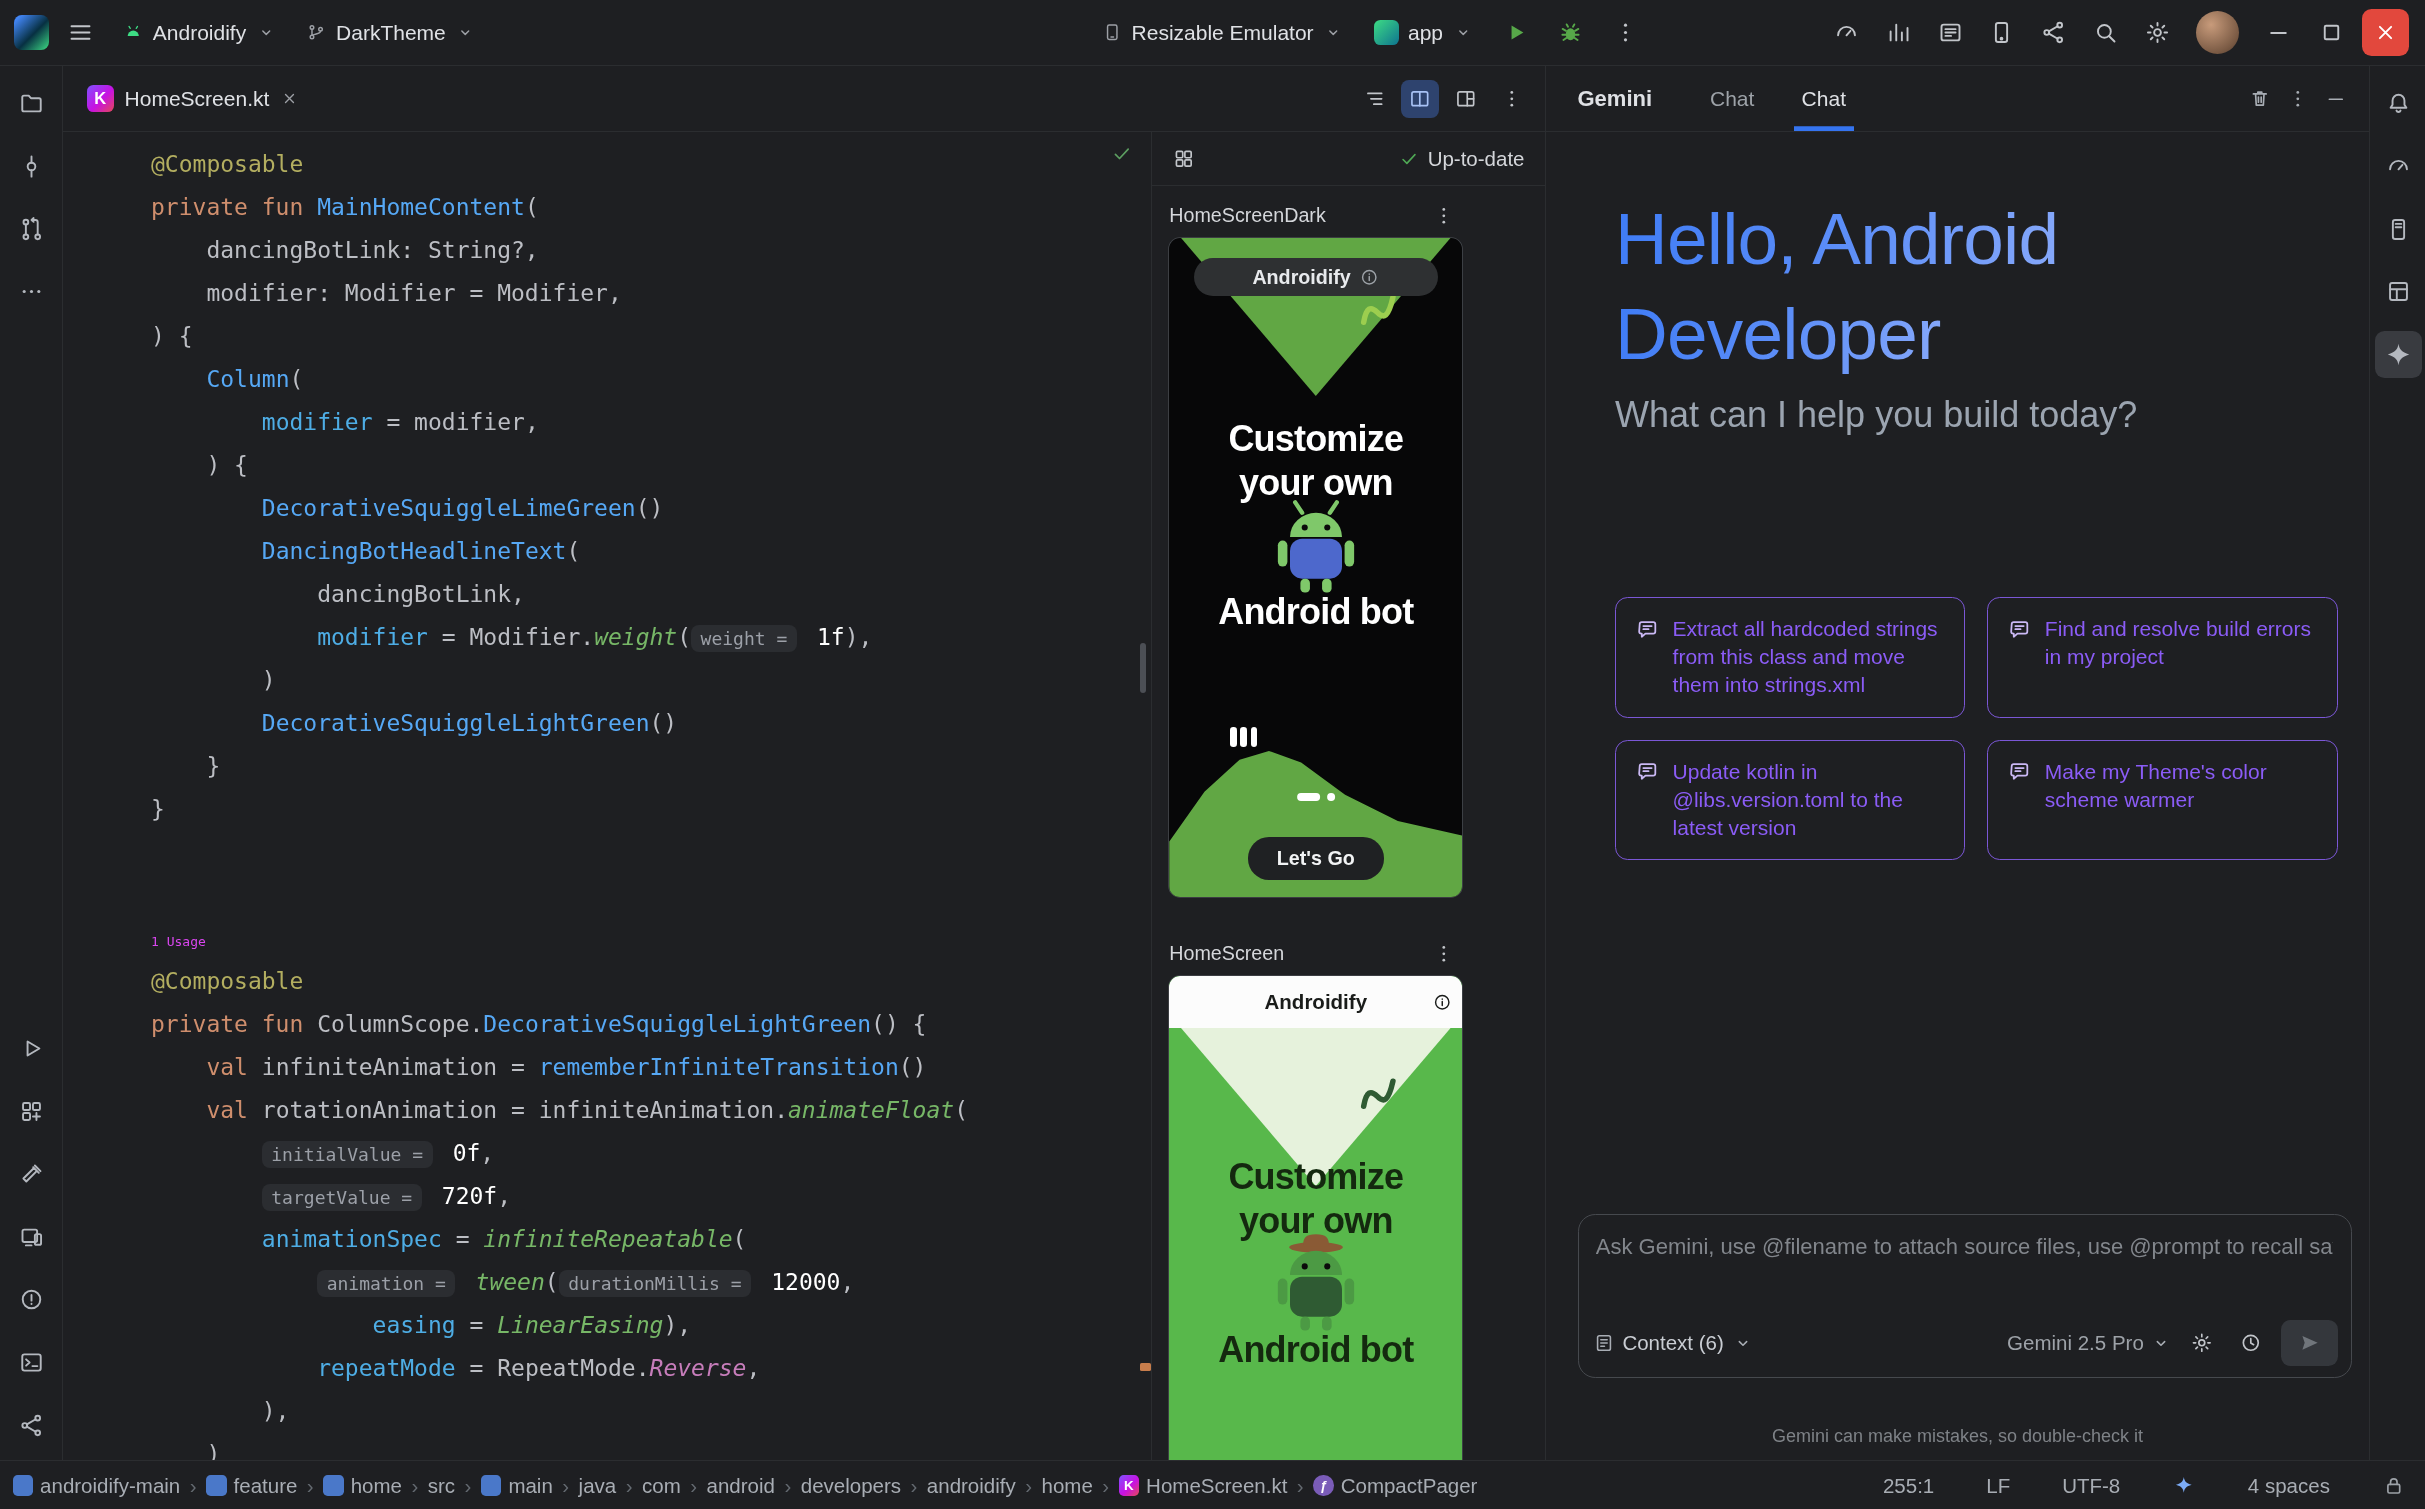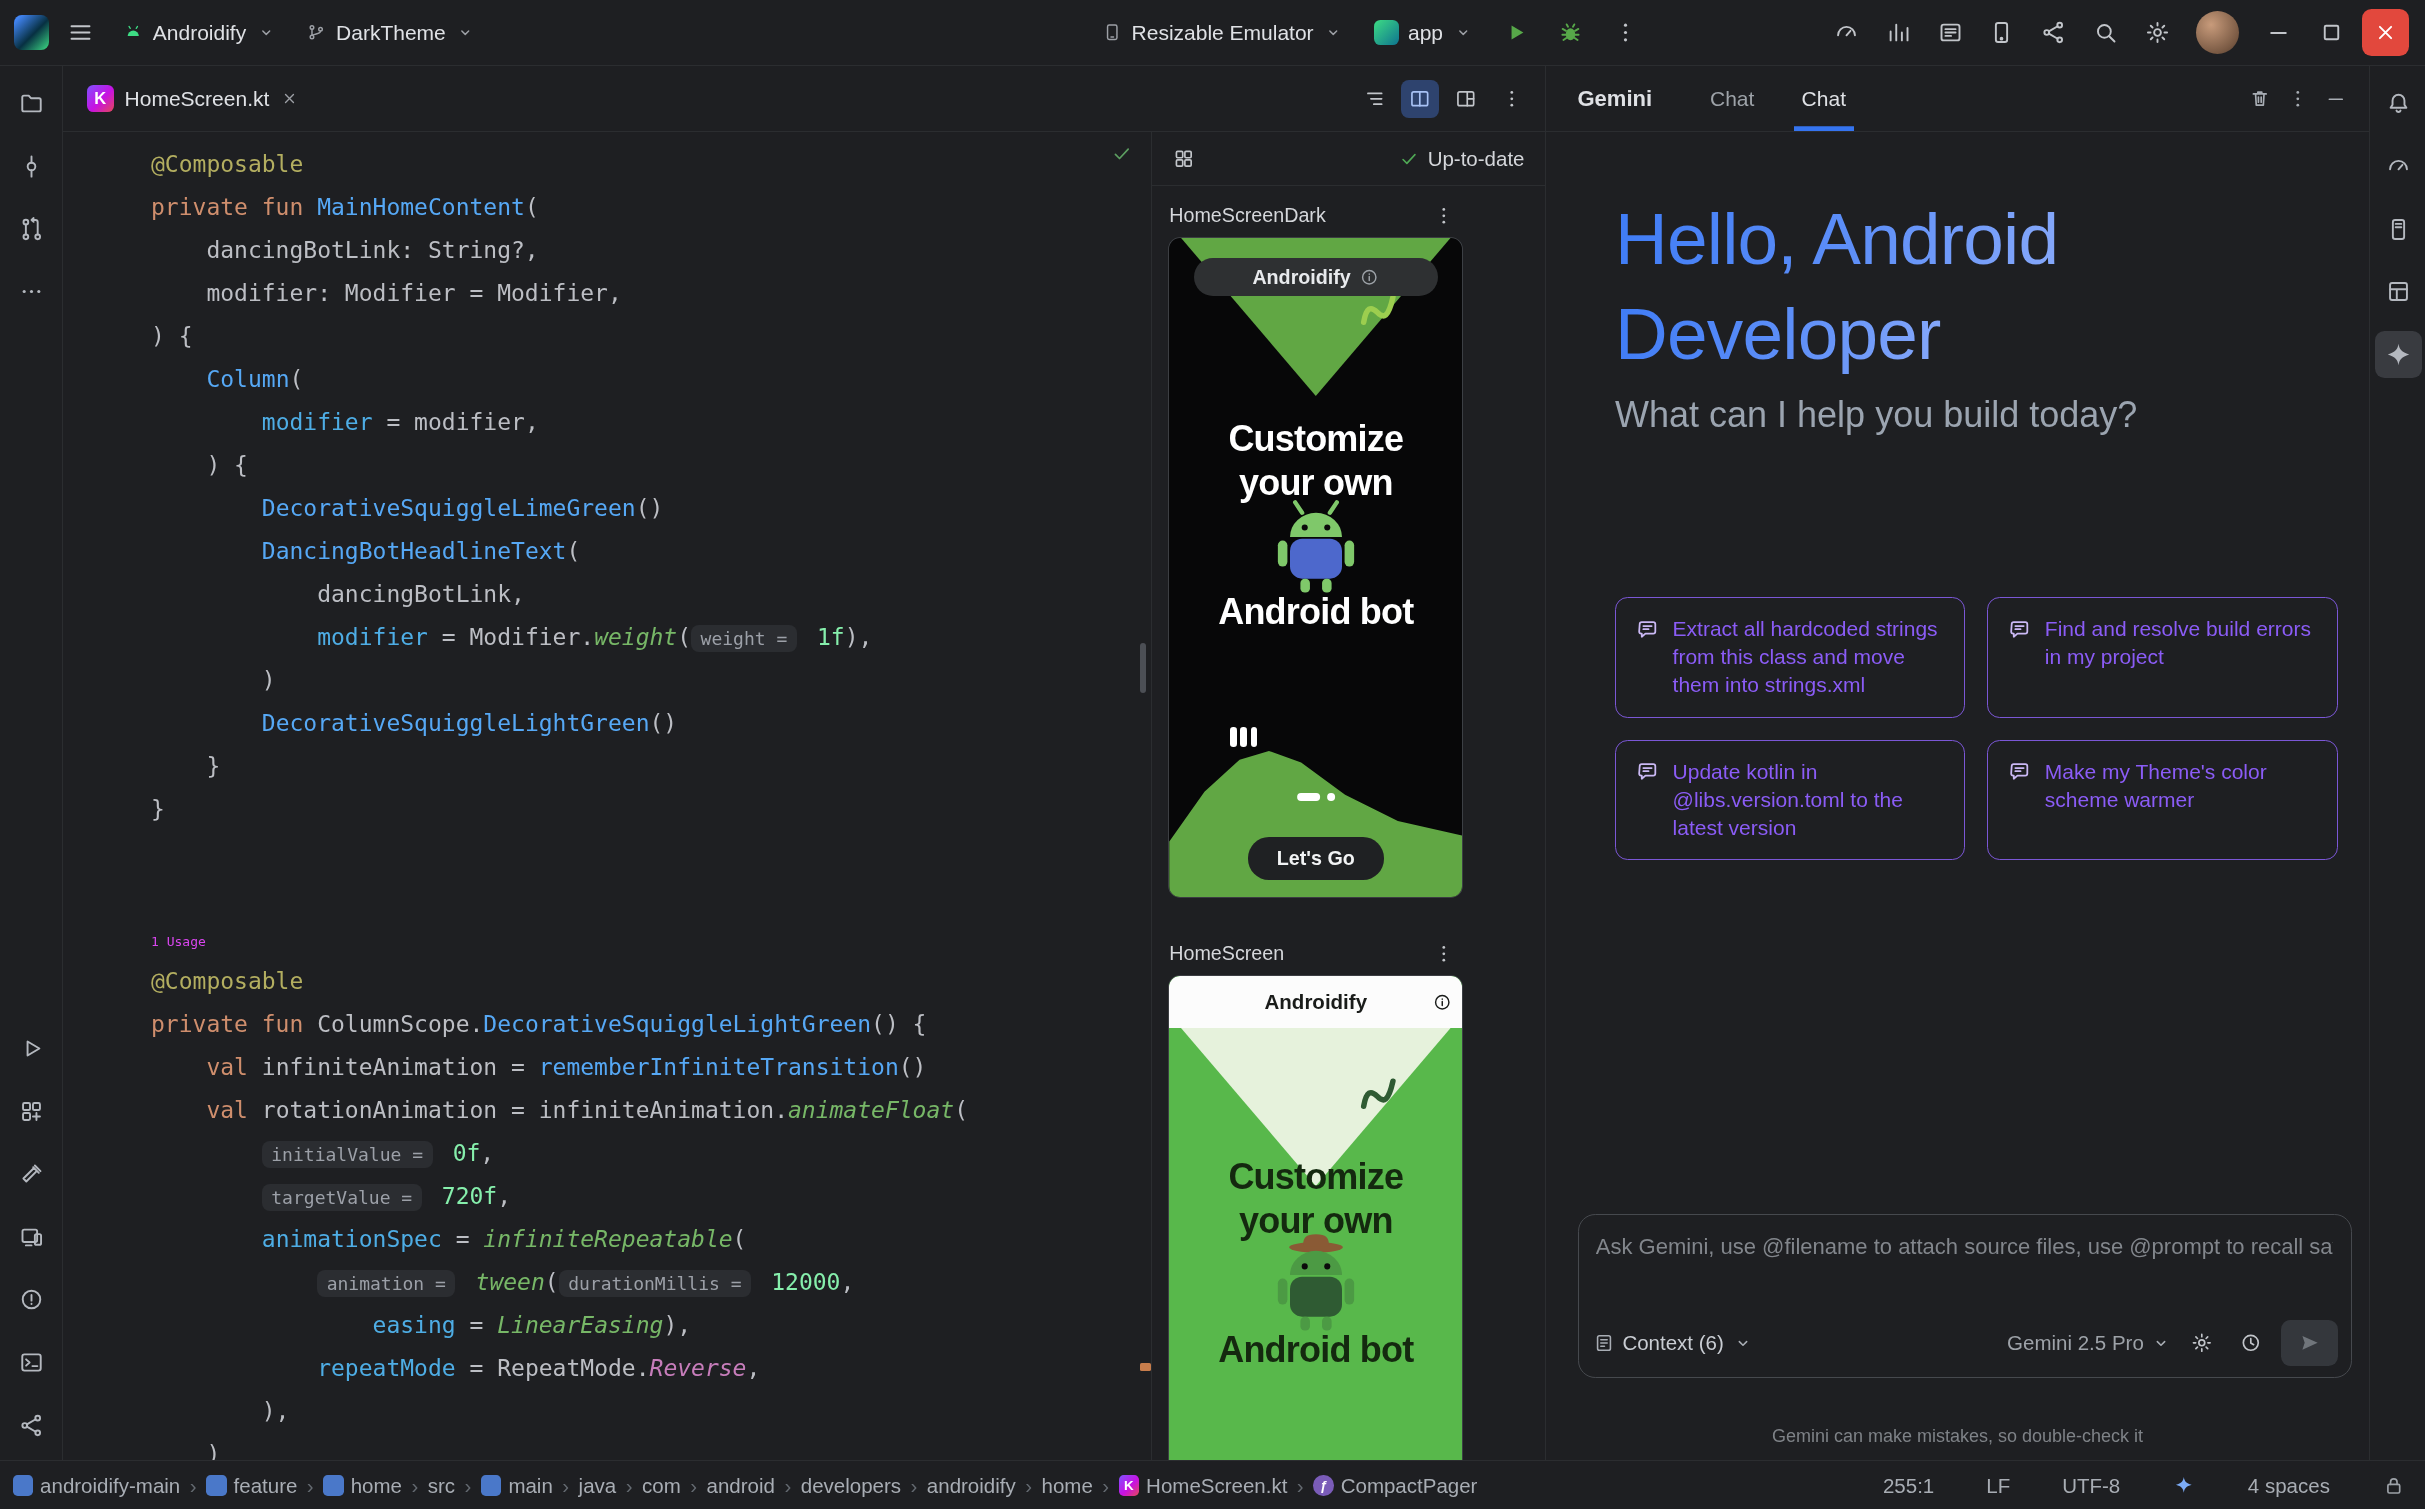--- a/index.html
+++ b/index.html
@@ -51,21 +51,21 @@
   
   .code-pane{width:1088px;position:relative;overflow:hidden;background:#1E1F22;}
   .code{font-family:"DejaVu Sans Mono",monospace;font-size:23px;color:#BCBEC4;padding:11px 0 0 88px;}
   .code-line{height:43px;line-height:43px;white-space:pre;}
   .tk-p{color:#BCBEC4;}
   .tk-k{color:#CF8E6D;}
   .tk-f{color:#56A8F5;}
   .tk-m{color:#4EADE5;}
   .tk-x{color:#77B767;font-style:italic;}
   .tk-a{color:#B3AE60;}
-  .tk-n{color:#86efac;}
+  .tk-n{color:#ffffff;}
   .tk-e{color:#C77DBB;font-style:italic;}
   .tk-u{color:#d946ef;font-size:13px;}
   .tk-h{background:#2B2D31;color:#9CA0A8;border-radius:7.9px;padding:3.2px 9.5px;font-size:18px;margin-right:6.3px;}
   .ed-check{position:absolute;top:9.5px;right:17.3px;color:#5C9E61;}
   .ed-check svg{width:23.6px;height:23.6px;}
   .ed-scroll{position:absolute;right:4.7px;top:511px;width:6.3px;height:50px;background:#4C4F55;border-radius:3.2px;}
   .ed-mark{position:absolute;right:0;top:1231px;width:11px;height:7.9px;background:#C77D4C;border-radius:1.6px;}
 
   
   .preview-pane{width:394px;border-left:0.8px solid #2B2D30;display:flex;flex-direction:column;overflow:hidden;}

